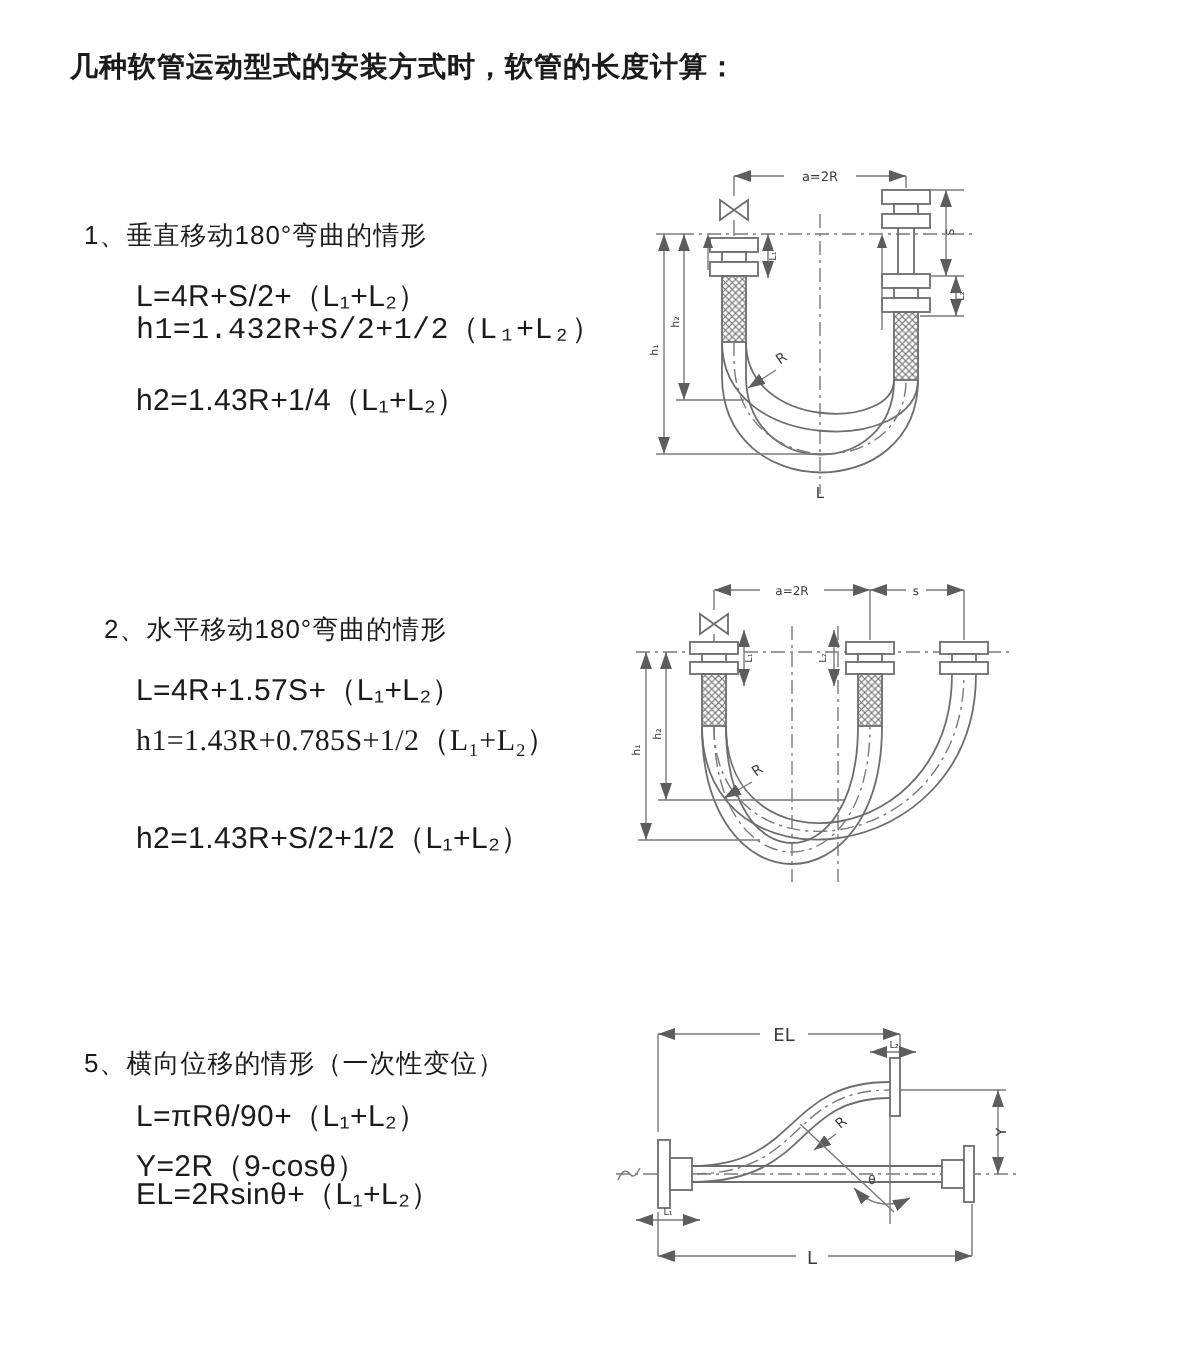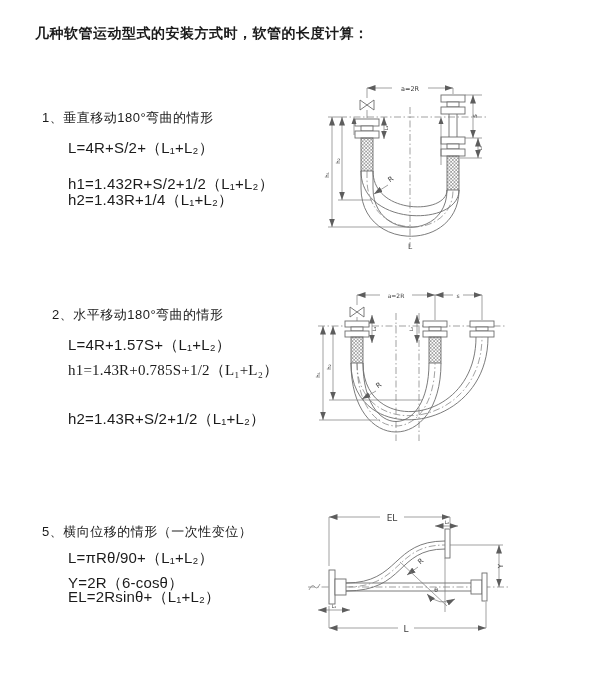--- a/index.html
+++ b/index.html
@@ -19,31 +19,31 @@
   .dash{stroke:#7a7a7a;stroke-width:0.7;fill:none;stroke-dasharray:7 2.5 1.5 2.5;}
   .flg{fill:#ffffff;stroke:#6d6d6d;stroke-width:0.9;}        
 </style>
 </head>
 <body>
 
 <div class="abs title" style="left:35px;top:25px;">几种软管运动型式的安装方式时，软管的长度计算：</div>
 
 <div class="abs heading" style="left:42px;top:109px;">1、垂直移动180°弯曲的情形</div>
 <div class="abs formula" style="left:68px;top:139px;">L=4R+S/2+（L₁+L₂）</div>
-<div class="abs formula" style="left:68px;top:175px;">h1=1.432R+S/2+1/2（L₁+L₂）</div>
+<div class="abs formula" style="left:68px;top:155px;font-family:Liberation Mono, monospace;">h1=1.432R+S/2+1/2（L₁+L₂）</div>
 <div class="abs formula" style="left:68px;top:191px;">h2=1.43R+1/4（L₁+L₂）</div>
 
 <div class="abs heading" style="left:52px;top:306px;">2、水平移动180°弯曲的情形</div>
 <div class="abs formula" style="left:68px;top:336px;">L=4R+1.57S+（L₁+L₂）</div>
 <div class="abs formula" style="left:68px;top:361px;font-family:Liberation Serif, serif;">h1=1.43R+0.785S+1/2（L₁+L₂）</div>
 <div class="abs formula" style="left:68px;top:410px;">h2=1.43R+S/2+1/2（L₁+L₂）</div>
 
 <div class="abs heading" style="left:42px;top:523px;">5、横向位移的情形（一次性变位）</div>
 <div class="abs formula" style="left:68px;top:549px;text-align:right;">L=πRθ/90+（L₁+L₂）</div>
-<div class="abs formula" style="left:68px;top:574px;">Y=2R（6-cosθ）</div>
+<div class="abs formula" style="left:68px;top:574px;">Y=2R（9-cosθ）</div>
 <div class="abs formula" style="left:68px;top:588px;">EL=2Rsinθ+（L₁+L₂）</div>
 
 <svg style="left:310px;top:75px;" width="220" height="185" viewBox="0 0 220 185">
   <defs>
     <marker id="a1" viewBox="0 0 10 7" refX="10" refY="3.5" markerWidth="8.5" markerHeight="6" orient="auto-start-reverse" markerUnits="userSpaceOnUse">
       <path d="M0,0 L10,3.5 L0,7 Z" fill="#5d5d5d"></path>
     </marker>
     <pattern id="h1p" width="3.4" height="3.4" patternUnits="userSpaceOnUse">
       <path d="M0,3.4 L3.4,0 M0,0 L3.4,3.4" stroke="#6d6d6d" stroke-width="0.55"></path>
     </pattern>

